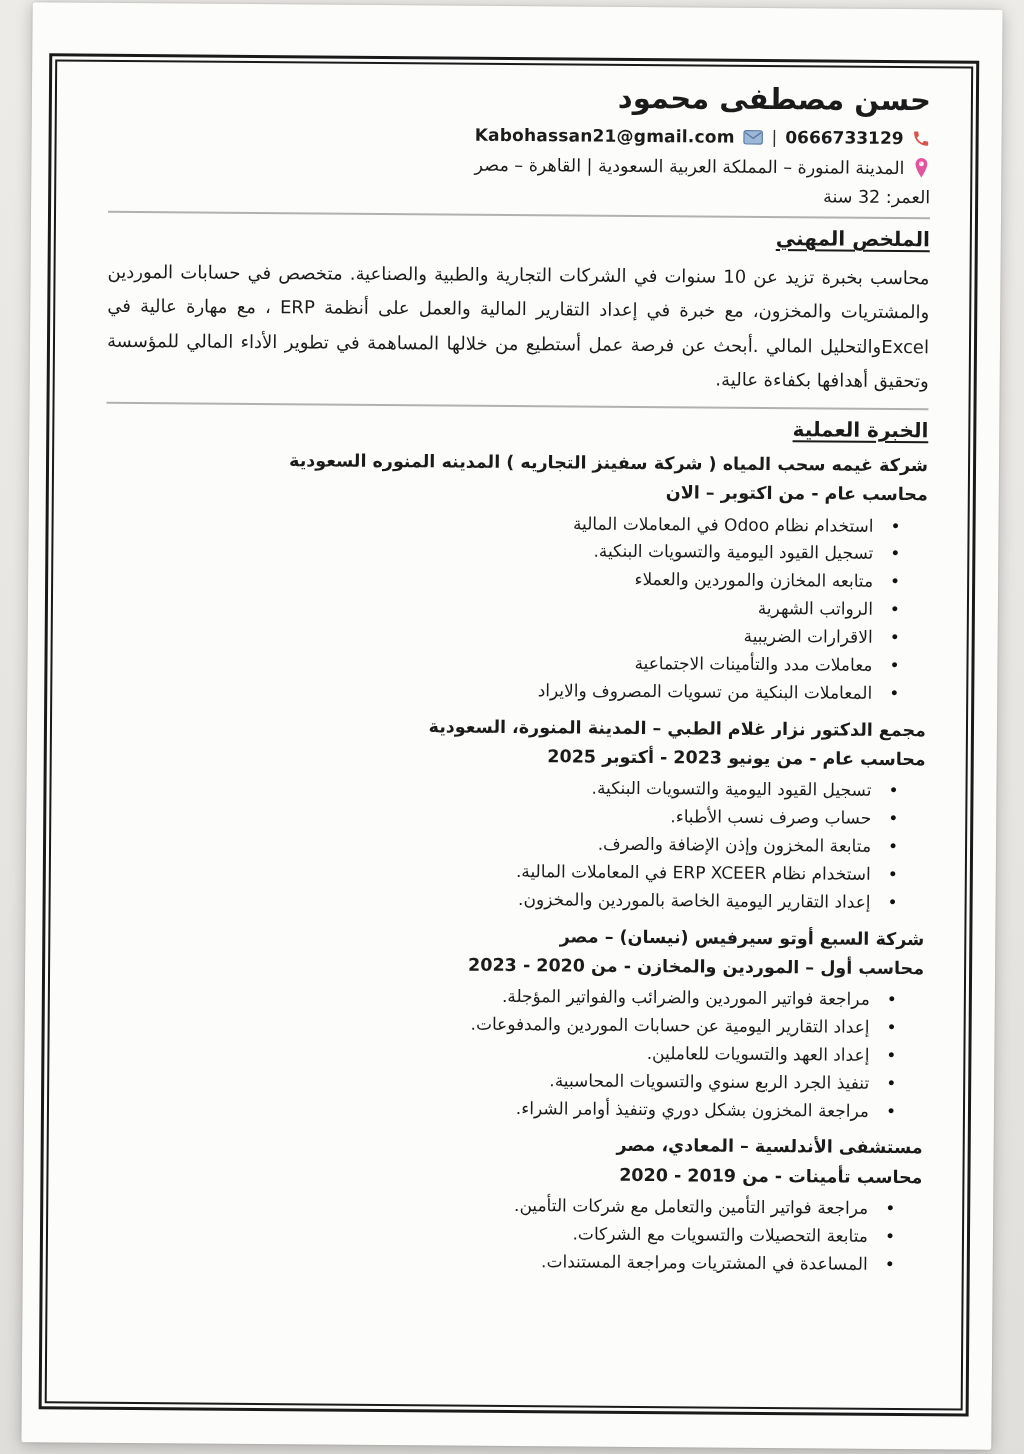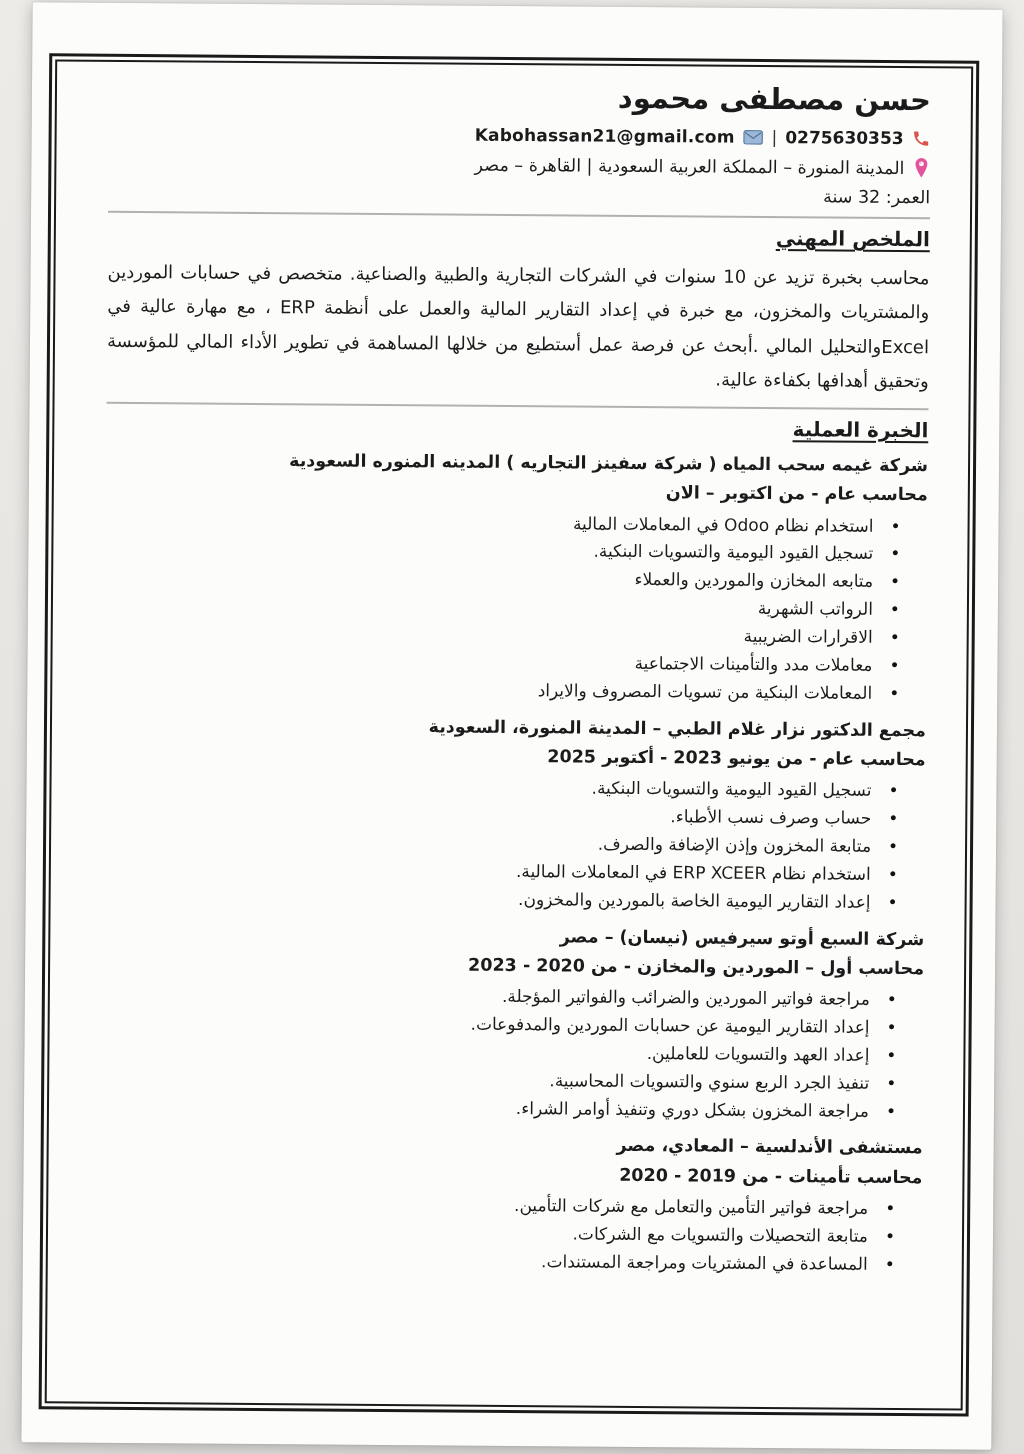--- a/index.html
+++ b/index.html
@@ -137,21 +137,21 @@
 
         <div class="contact-row">
           <span class="email">Kabohassan21@gmail.com</span>
           <span class="icon">
             <svg width="21" height="15" viewBox="0 0 24 18">
               <rect x="1" y="1" width="22" height="16" rx="2.5" fill="#9db7d6" stroke="#5b7ba3" stroke-width="1.4"></rect>
               <path d="M2.5 3.2 L12 10.2 L21.5 3.2" fill="none" stroke="#5b7ba3" stroke-width="1.6"></path>
             </svg>
           </span>
           <span class="sep">|</span>
-          <span class="phone">0275630353</span>
+          <span class="phone">0666733129</span>
           <span class="icon">
             <svg width="19" height="19" viewBox="0 0 24 24" fill="#d9544a">
               <path d="M6.62 10.79a15.05 15.05 0 0 0 6.59 6.59l2.2-2.2a1 1 0 0 1 1.01-.25c1.12.37 2.33.57 3.58.57a1 1 0 0 1 1 1V20a1 1 0 0 1-1 1C10.07 21 3 13.93 3 4a1 1 0 0 1 1-1h3.5a1 1 0 0 1 1 1c0 1.25.2 2.46.57 3.58a1 1 0 0 1-.25 1.01l-2.2 2.2z"></path>
             </svg>
           </span>
         </div>
 
         <div class="location-row">
           <span class="icon">
             <svg width="18" height="21" viewBox="0 0 24 28" fill="#e2549b">

